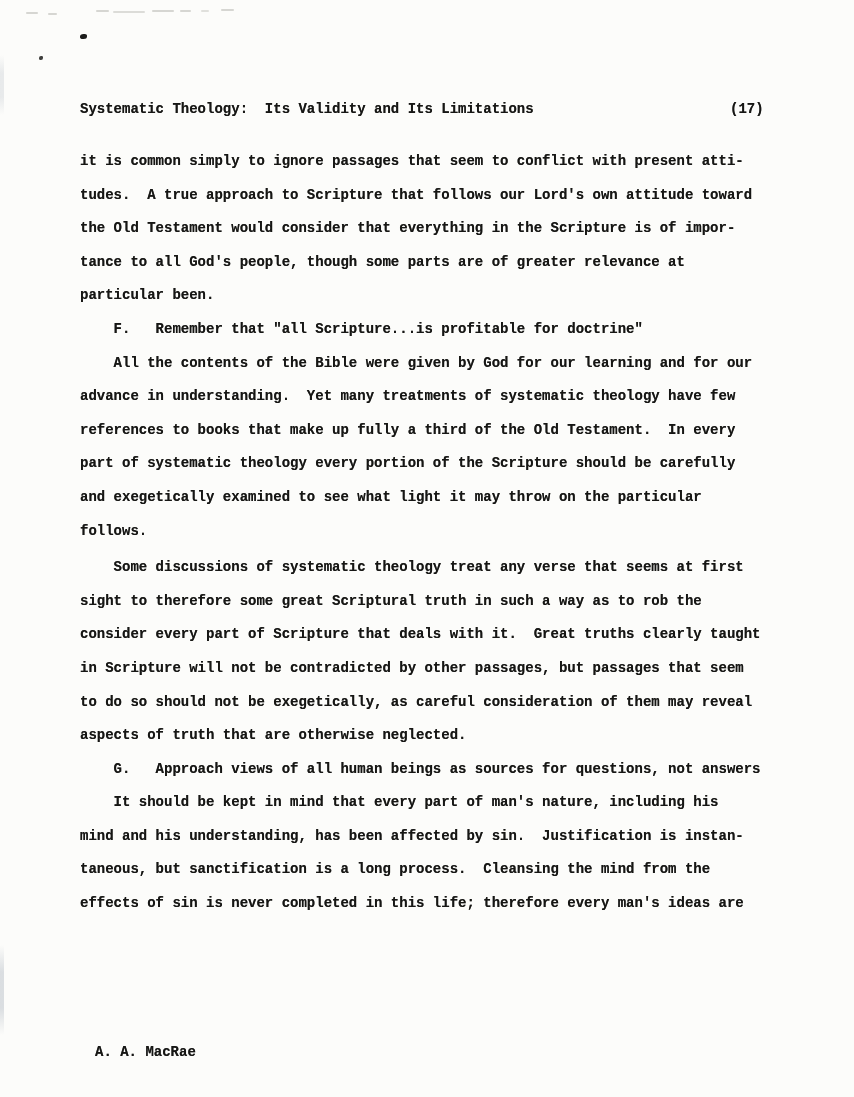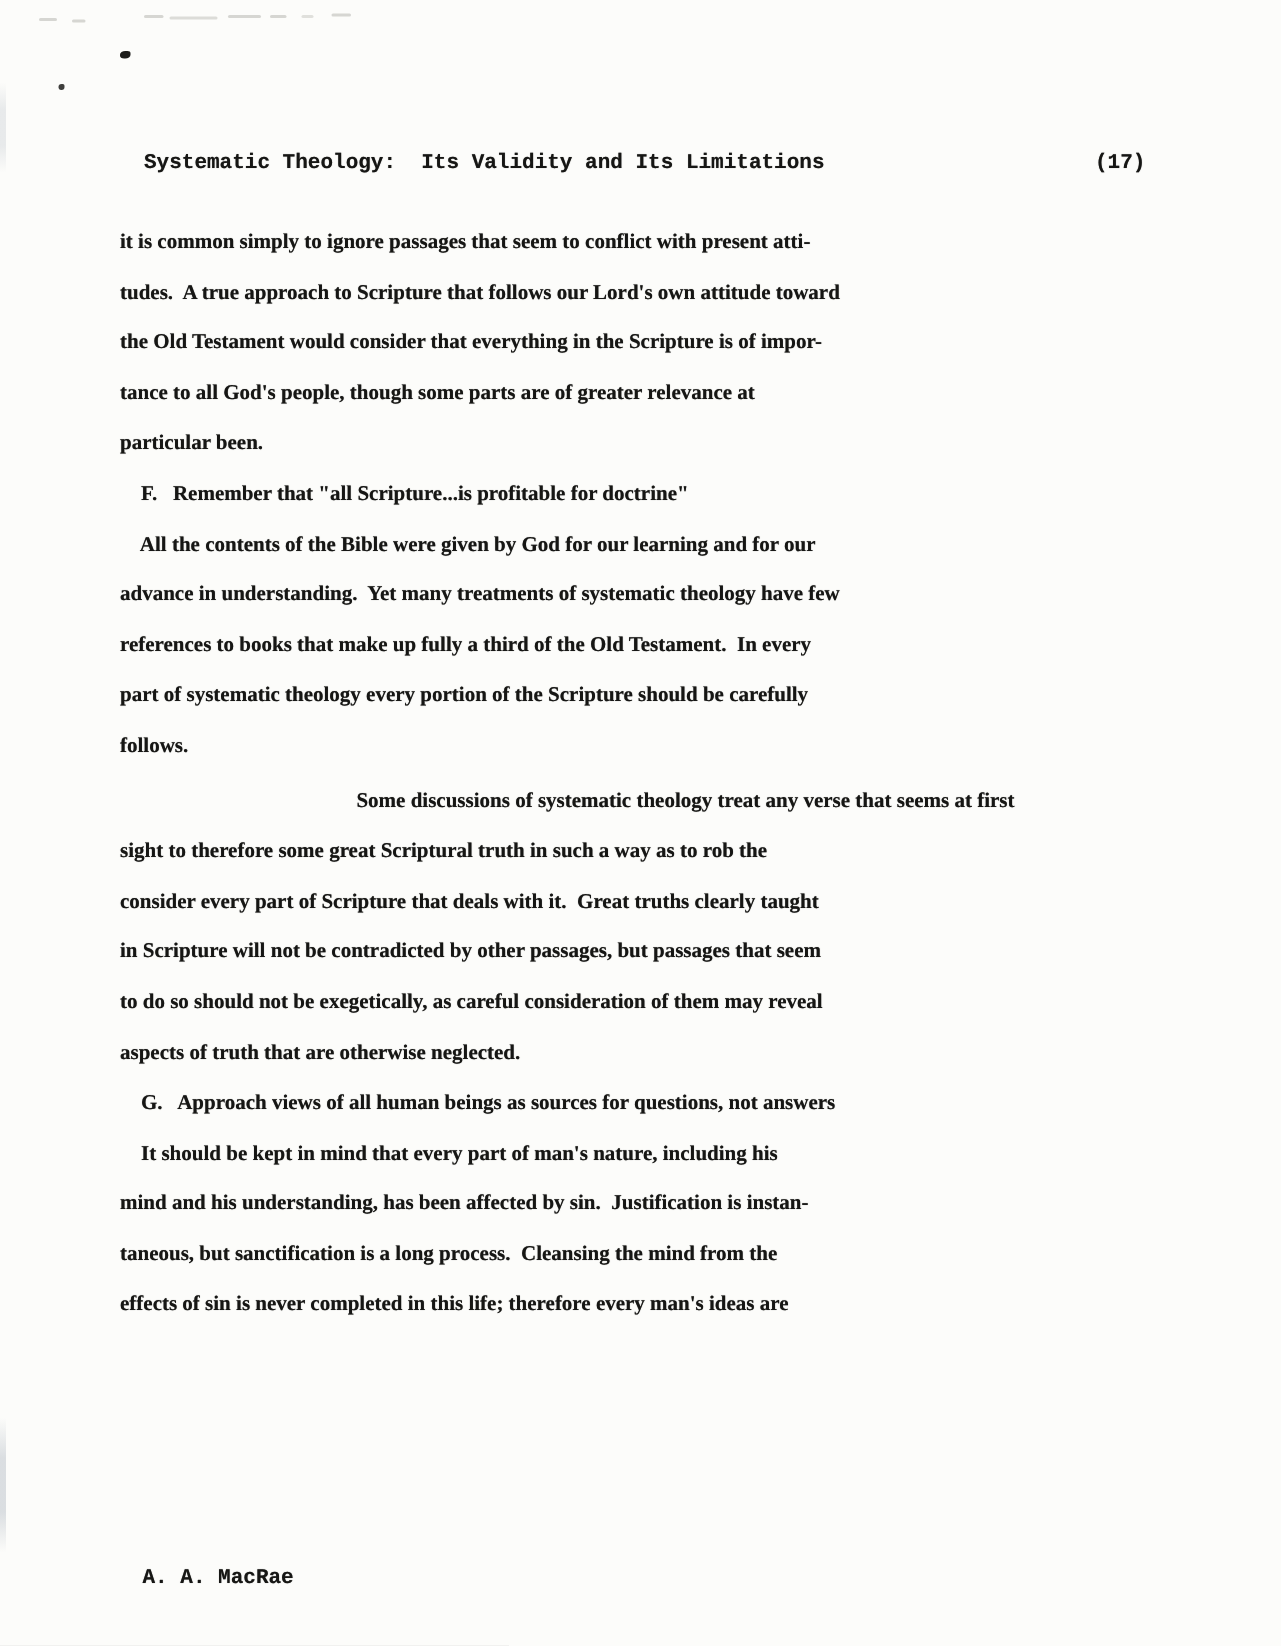--- a/index.html
+++ b/index.html
@@ -27,45 +27,43 @@
     left: 80px;
     top: 101px;
     width: 694px;
     height: 18px;
     font-size: 14px;
     line-height: 16px;
     white-space: pre;
   }
   .doc-title {
     position: absolute;
-    left: 16px;
+    left: 0;
     top: 0;
   }
   .page-number {
     position: absolute;
     left: 650px;
     top: 0;
   }
   .doc-body {
     position: absolute;
     left: 80px;
     top: 145px;
     width: 740px;
-    font-family: Liberation Serif, serif;
   }
   .doc-body .line {
     height: 33.6px;
     line-height: 33.6px;
     font-size: 14px;
     white-space: pre;
   }
   
   .doc-body .line.gap-before {
     margin-top: 3px;
-    text-align: center;
   }
   .doc-footer {
     position: absolute;
     left: 95px;
     top: 1028px;
     font-size: 14px;
     line-height: 16px;
     white-space: pre;
     margin-top: 16px;
   }
@@ -116,20 +114,21 @@
     <div class="line">it is common simply to ignore passages that seem to conflict with present atti-</div>
     <div class="line">tudes.  A true approach to Scripture that follows our Lord's own attitude toward</div>
     <div class="line">the Old Testament would consider that everything in the Scripture is of impor-</div>
     <div class="line">tance to all God's people, though some parts are of greater relevance at</div>
     <div class="line">particular been.</div>
     <div class="line">    F.   Remember that "all Scripture...is profitable for doctrine"</div>
     <div class="line">    All the contents of the Bible were given by God for our learning and for our</div>
     <div class="line">advance in understanding.  Yet many treatments of systematic theology have few</div>
     <div class="line">references to books that make up fully a third of the Old Testament.  In every</div>
     <div class="line">part of systematic theology every portion of the Scripture should be carefully</div>
+    <div class="line">and exegetically examined to see what light it may throw on the particular</div>
     <div class="line">follows.</div>
     <div class="line gap-before">    Some discussions of systematic theology treat any verse that seems at first</div>
     <div class="line">sight to therefore some great Scriptural truth in such a way as to rob the</div>
     <div class="line">consider every part of Scripture that deals with it.  Great truths clearly taught</div>
     <div class="line">in Scripture will not be contradicted by other passages, but passages that seem</div>
     <div class="line">to do so should not be exegetically, as careful consideration of them may reveal</div>
     <div class="line">aspects of truth that are otherwise neglected.</div>
     <div class="line">    G.   Approach views of all human beings as sources for questions, not answers</div>
     <div class="line">    It should be kept in mind that every part of man's nature, including his</div>
     <div class="line">mind and his understanding, has been affected by sin.  Justification is instan-</div>

